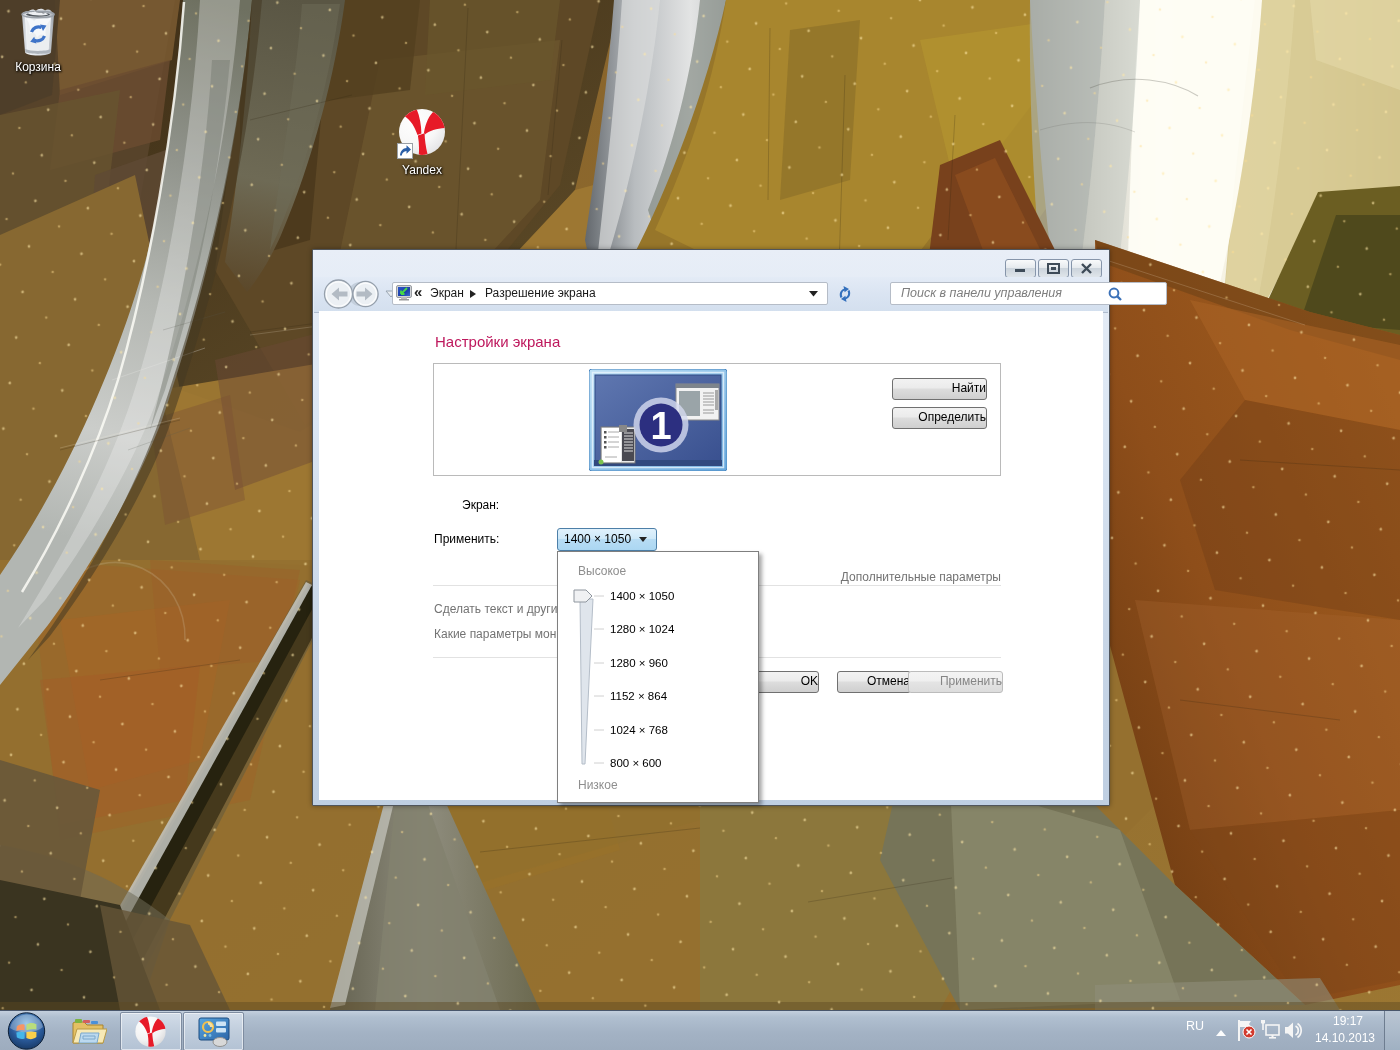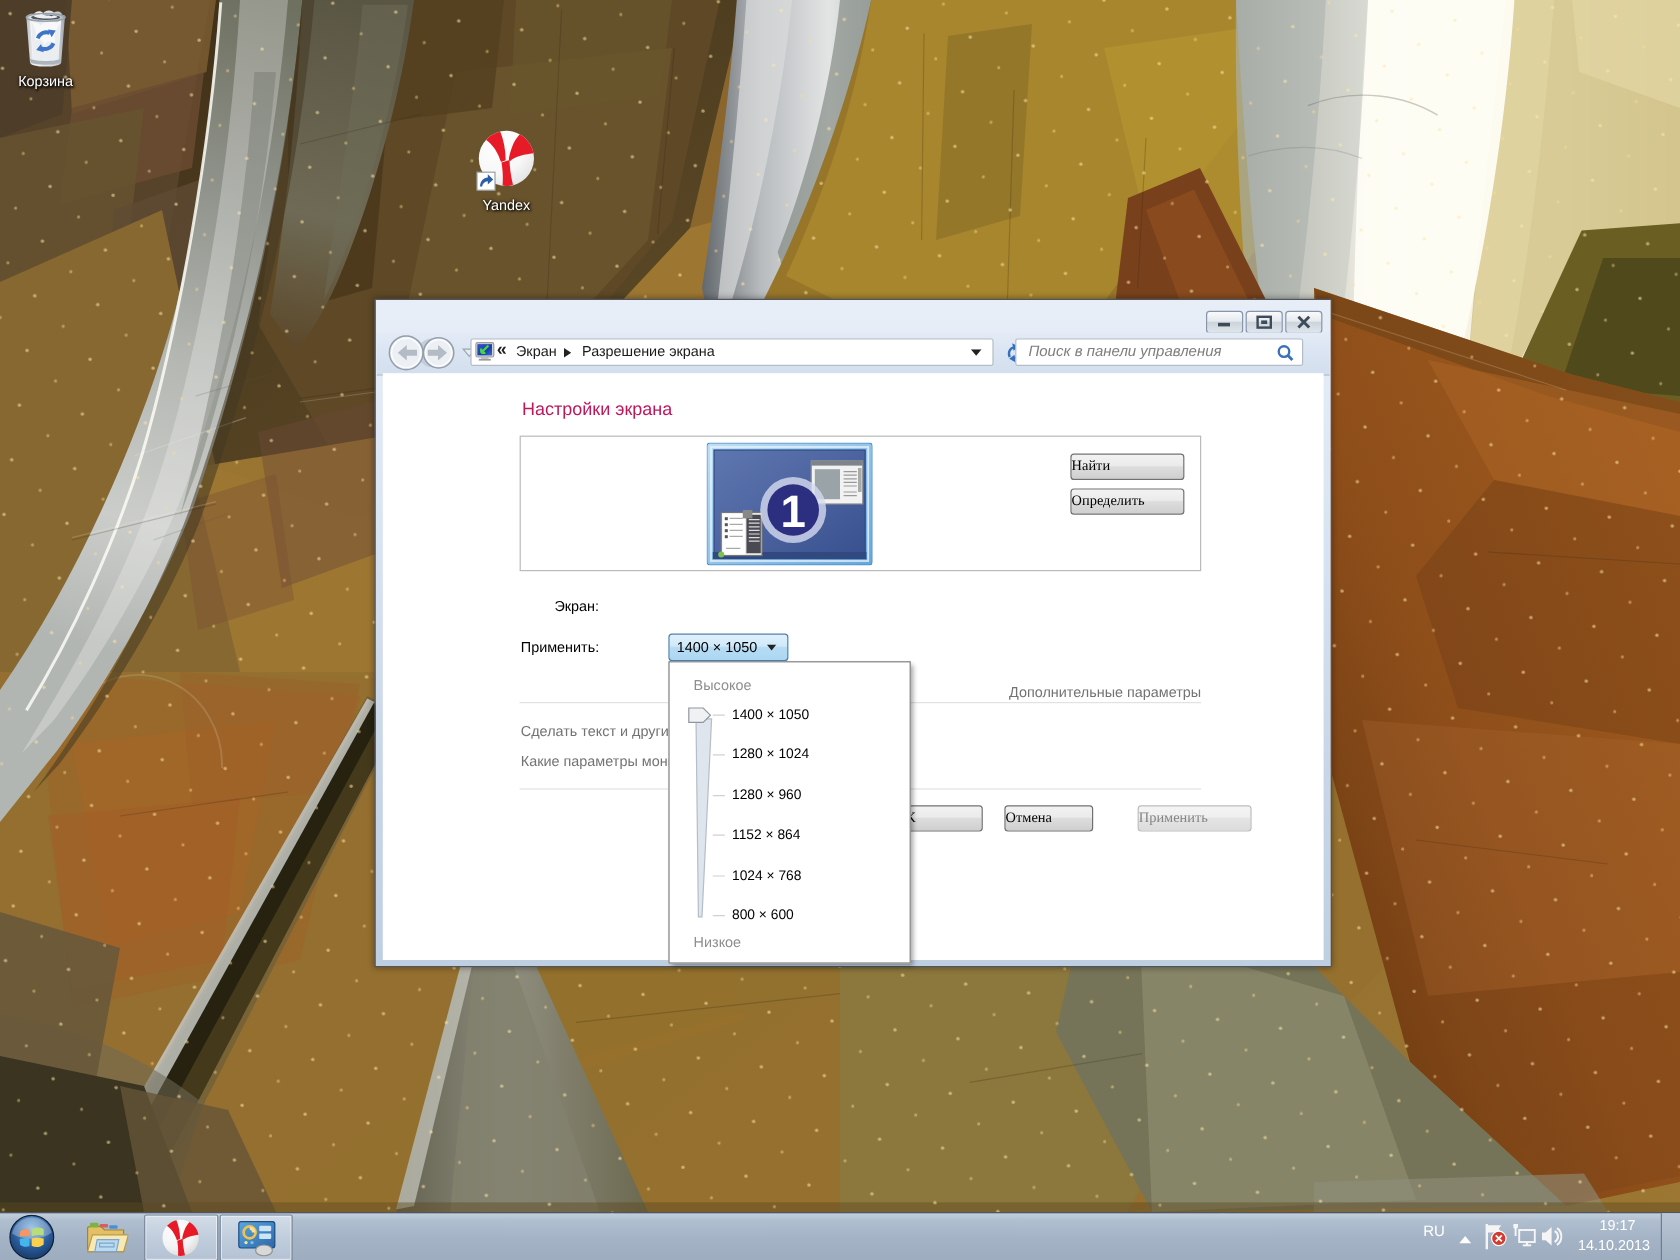--- a/index.html
+++ b/index.html
@@ -10,22 +10,22 @@
 background:linear-gradient(180deg,#e8eef7 0%,#dbe6f3 30%,#c8d6e7 70%,#bfcfe2 100%);
 box-shadow:0 0 5px rgba(0,0,0,0.35);}
 .capbtn{position:absolute;top:9px;height:17px;border:1px solid #8695aa;border-radius:3px;
 background:linear-gradient(180deg,#f9fafb 0%,#e6eaee 45%,#ccd4dc 50%,#dfe5ea 100%);}
 #navbar{position:absolute;left:1px;top:27px;width:794px;height:35px;
 background:linear-gradient(180deg,#e3ebf6 0%,#dae4f2 50%,#d3dfee 100%);border-bottom:1px solid #aebbcd;}
 #content{position:absolute;left:6px;top:61px;width:784px;height:489px;background:#fff;}
 .navfield{position:absolute;top:5px;height:21px;background:#fff;border:1px solid #b5bcc7;border-radius:2px;}
 .btn{position:absolute;height:20px;border:1px solid #707070;border-radius:3px;
 background:linear-gradient(180deg,#f2f2f2 0%,#ebebeb 45%,#dddddd 50%,#cfcfcf 100%);
-font-size:12px;color:#000;text-align:left;line-height:19px;font-family:Liberation Serif, serif;}
-.btn.dis{border-color:#bcbcbc;background:linear-gradient(180deg,#f4f4f4,#efefef 45%,#e4e4e4 50%,#dcdcdc);color:#858585;margin-left:40px;}
+font-size:12px;color:#000;text-align:right;line-height:19px;}
+.btn.dis{border-color:#bcbcbc;background:linear-gradient(180deg,#f4f4f4,#efefef 45%,#e4e4e4 50%,#dcdcdc);color:#858585;}
 .link{color:#737373;font-size:12px;}
 .lbl{font-size:12px;color:#000;}
 #taskbar{left:0;top:1010px;width:1400px;height:40px;
 background:linear-gradient(180deg,#c3cfdd 0%,#b0bfd0 15%,#a3b2c4 55%,#9dacbe 100%);
 border-top:1px solid #49566b;}
 .tbtn{position:absolute;top:1px;height:37px;border:1px solid #7e8ca0;border-radius:2px;
 background:linear-gradient(180deg,#d3dde9 0%,#c0cddc 50%,#b3c2d4 100%);box-shadow:inset 0 0 0 1px rgba(255,255,255,0.55);}
 .trayico{position:absolute;top:9px;}
 </style></head>
 <body>
@@ -307,21 +307,21 @@
           </svg>
     <span class="abs" style="left:92px;top:3px;font-size:12px;color:#1a1a1a">Разрешение экрана</span>
     <svg class="abs" style="left:416px;top:8px" width="10" height="7">
             <path d="M0,0 L9,0 L4.5,5.5 Z" fill="#222"></path>
           </svg>
   </div>
   <svg class="abs" style="left:519px;top:6px" width="24" height="22" viewBox="0 0 24 22">
     <path d="M7.5,15 C5.8,11 7.2,7 11,5.8 L10.5,3 L16,6 L11.6,9.3 L11.3,7.6 C9,8.6 8.2,11.5 9.4,14 Z" fill="#3470bc"></path>
     <path d="M16.5,7 C18.2,11 16.8,15 13,16.2 L13.5,19 L8,16 L12.4,12.7 L12.7,14.4 C15,13.4 15.8,10.5 14.6,8 Z" fill="#3470bc"></path>
   </svg>
-  <div class="navfield" style="left:532px;width:238px;">
+  <div class="navfield" style="left:576px;width:238px;padding-left:37px;">
     <span class="abs" style="left:10px;top:3px;font-size:12.5px;color:#7e7e7e;font-style:italic">Поиск в панели управления</span>
     <svg class="abs" style="left:216px;top:3px" width="16" height="16" viewBox="0 0 16 16">
       <circle cx="7" cy="7" r="4.4" fill="none" stroke="#3b71b8" stroke-width="2"></circle>
       <path d="M10.3,10.3 L14,14" stroke="#3b71b8" stroke-width="2.4"></path>
     </svg>
   </div>
  </div>
  <div id="content">
   <div class="abs" style="left:116px;top:22px;font-size:15px;color:#be185d">Настройки экрана</div>
   <div class="abs" style="left:114px;top:52px;width:566px;height:111px;border:1px solid #bababa"></div>

